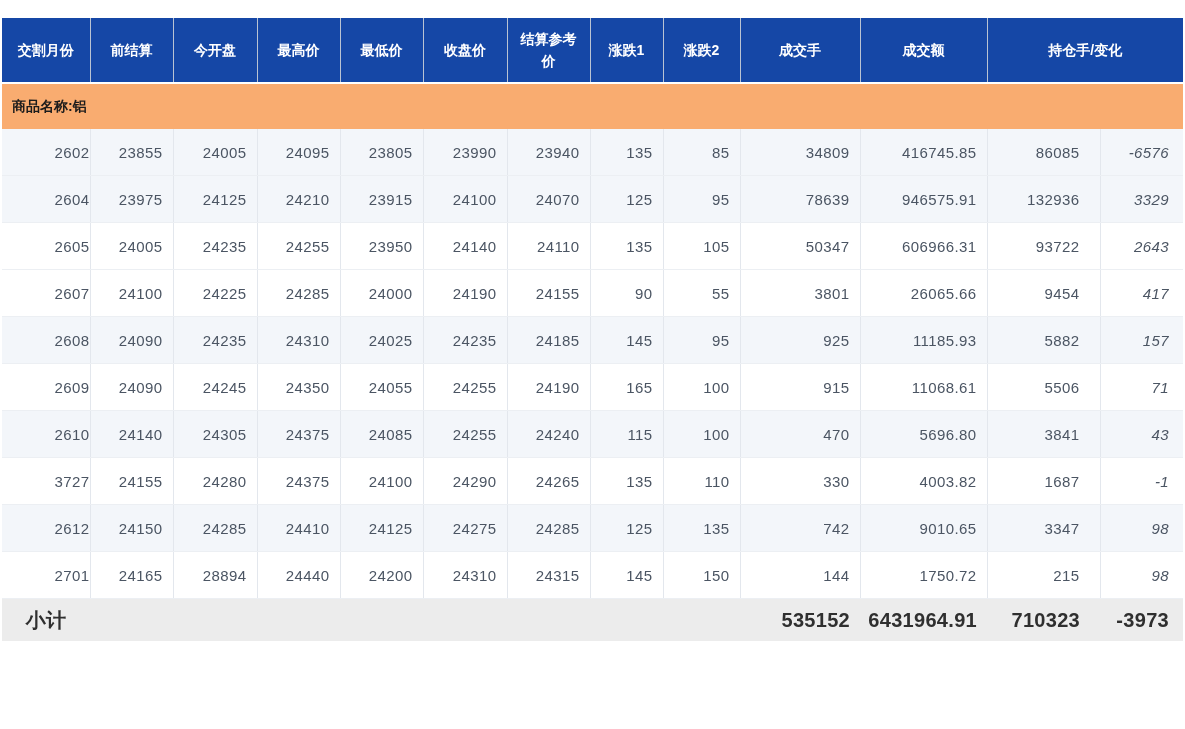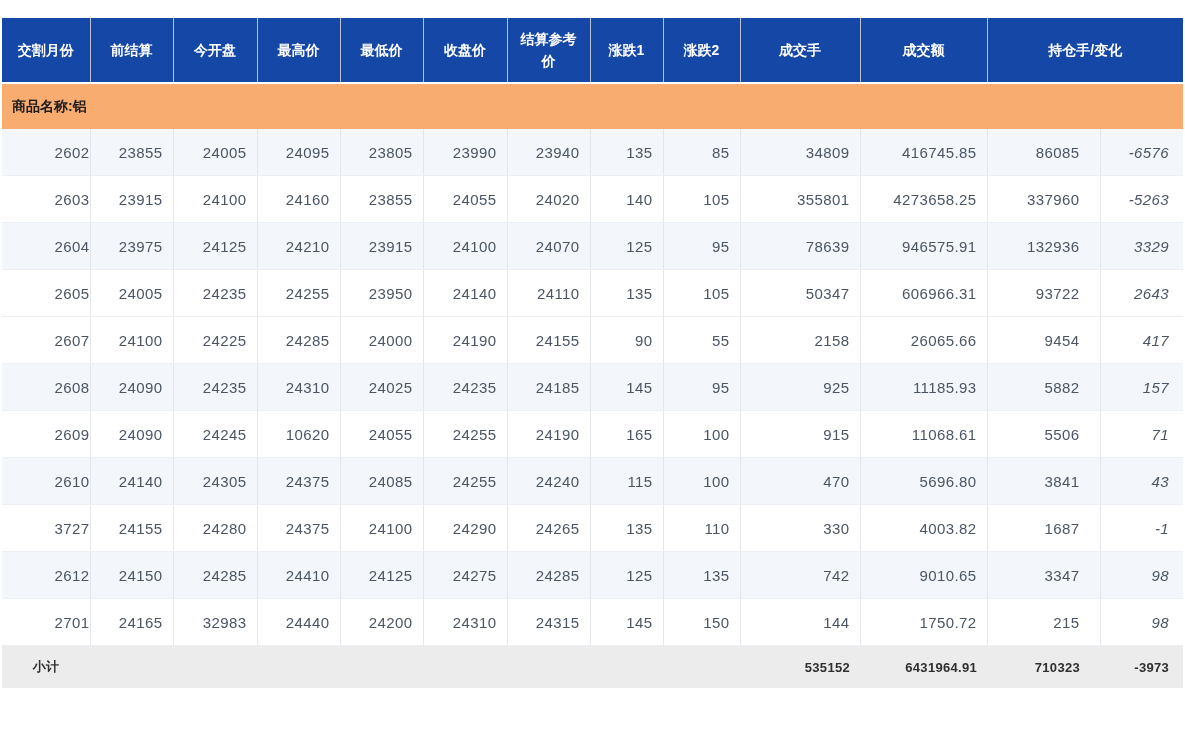--- a/index.html
+++ b/index.html
@@ -52,21 +52,21 @@
   }
   tbody td.data-cell:first-child{text-align:right;padding:0;}
   tbody td.data-cell:nth-child(12){padding-right:20px;}
   tbody td.data-cell:nth-child(13){padding-right:14px;border-right:none;font-style:italic;}
   tr.row-odd{background:var(--stripe-bg);}
   tr.row-even{background:#ffffff;}
   tr.subtotal-row td{
     background:var(--subtotal-bg);
     color:#2f2f2f;
     font-weight:bold;
-    font-size:13px;
+    font-size:20px;
     height:42px;
     border-right:none;
     border-bottom:none;
     text-align:right;
     padding:0 10px 0 0;
     letter-spacing:0.3px;
     white-space:nowrap;
   }
   tr.subtotal-row td:first-child{text-align:center;padding:0;}
   tr.subtotal-row td:nth-child(12){padding-right:20px;margin-top:48px;}
@@ -120,35 +120,20 @@
           <td class="data-cell">23805</td>
           <td class="data-cell">23990</td>
           <td class="data-cell">23940</td>
           <td class="data-cell">135</td>
           <td class="data-cell">85</td>
           <td class="data-cell">34809</td>
           <td class="data-cell">416745.85</td>
           <td class="data-cell">86085</td>
           <td class="data-cell">-6576</td>
         </tr>
-        <tr class="row-even">
-          <td class="data-cell">2603</td>
-          <td class="data-cell">23915</td>
-          <td class="data-cell">24100</td>
-          <td class="data-cell">24160</td>
-          <td class="data-cell">23855</td>
-          <td class="data-cell">24055</td>
-          <td class="data-cell">24020</td>
-          <td class="data-cell">140</td>
-          <td class="data-cell">105</td>
-          <td class="data-cell">355801</td>
-          <td class="data-cell">4273658.25</td>
-          <td class="data-cell">337960</td>
-          <td class="data-cell">-5263</td>
-        </tr>
         <tr class="row-odd">
           <td class="data-cell">2604</td>
           <td class="data-cell">23975</td>
           <td class="data-cell">24125</td>
           <td class="data-cell">24210</td>
           <td class="data-cell">23915</td>
           <td class="data-cell">24100</td>
           <td class="data-cell">24070</td>
           <td class="data-cell">125</td>
           <td class="data-cell">95</td>
@@ -175,21 +160,21 @@
         <tr class="row-even">
           <td class="data-cell">2607</td>
           <td class="data-cell">24100</td>
           <td class="data-cell">24225</td>
           <td class="data-cell">24285</td>
           <td class="data-cell">24000</td>
           <td class="data-cell">24190</td>
           <td class="data-cell">24155</td>
           <td class="data-cell">90</td>
           <td class="data-cell">55</td>
-          <td class="data-cell">2158</td>
+          <td class="data-cell">3801</td>
           <td class="data-cell">26065.66</td>
           <td class="data-cell">9454</td>
           <td class="data-cell">417</td>
         </tr>
         <tr class="row-odd">
           <td class="data-cell">2608</td>
           <td class="data-cell">24090</td>
           <td class="data-cell">24235</td>
           <td class="data-cell">24310</td>
           <td class="data-cell">24025</td>
@@ -199,21 +184,21 @@
           <td class="data-cell">95</td>
           <td class="data-cell">925</td>
           <td class="data-cell">11185.93</td>
           <td class="data-cell">5882</td>
           <td class="data-cell">157</td>
         </tr>
         <tr class="row-even">
           <td class="data-cell">2609</td>
           <td class="data-cell">24090</td>
           <td class="data-cell">24245</td>
-          <td class="data-cell">10620</td>
+          <td class="data-cell">24350</td>
           <td class="data-cell">24055</td>
           <td class="data-cell">24255</td>
           <td class="data-cell">24190</td>
           <td class="data-cell">165</td>
           <td class="data-cell">100</td>
           <td class="data-cell">915</td>
           <td class="data-cell">11068.61</td>
           <td class="data-cell">5506</td>
           <td class="data-cell">71</td>
         </tr>
@@ -258,21 +243,21 @@
           <td class="data-cell">125</td>
           <td class="data-cell">135</td>
           <td class="data-cell">742</td>
           <td class="data-cell">9010.65</td>
           <td class="data-cell">3347</td>
           <td class="data-cell">98</td>
         </tr>
         <tr class="row-even">
           <td class="data-cell">2701</td>
           <td class="data-cell">24165</td>
-          <td class="data-cell">32983</td>
+          <td class="data-cell">28894</td>
           <td class="data-cell">24440</td>
           <td class="data-cell">24200</td>
           <td class="data-cell">24310</td>
           <td class="data-cell">24315</td>
           <td class="data-cell">145</td>
           <td class="data-cell">150</td>
           <td class="data-cell">144</td>
           <td class="data-cell">1750.72</td>
           <td class="data-cell">215</td>
           <td class="data-cell">98</td>

